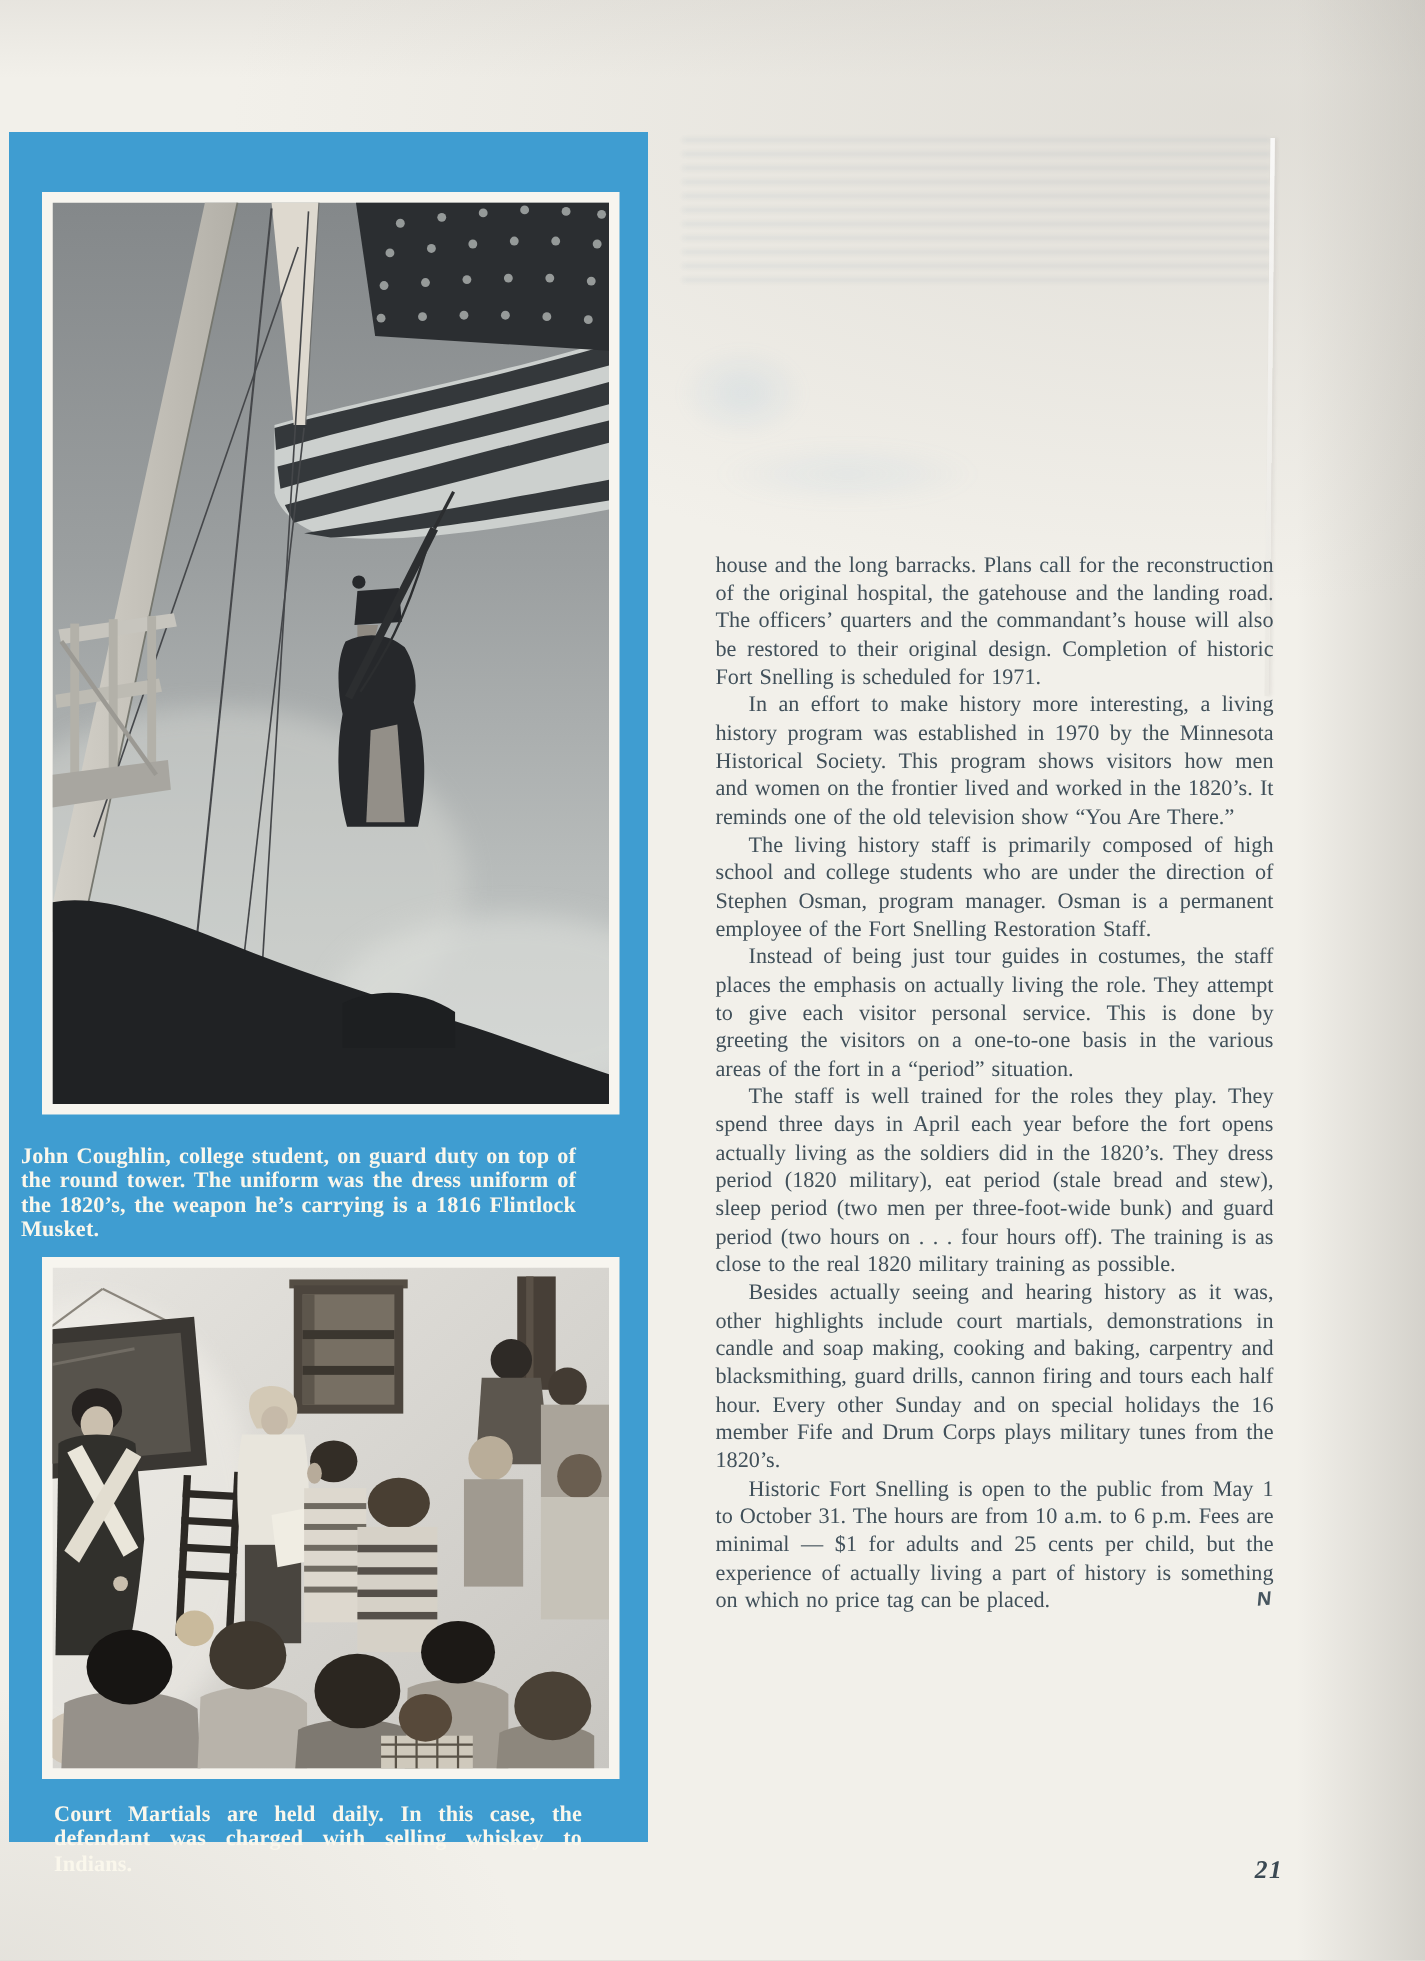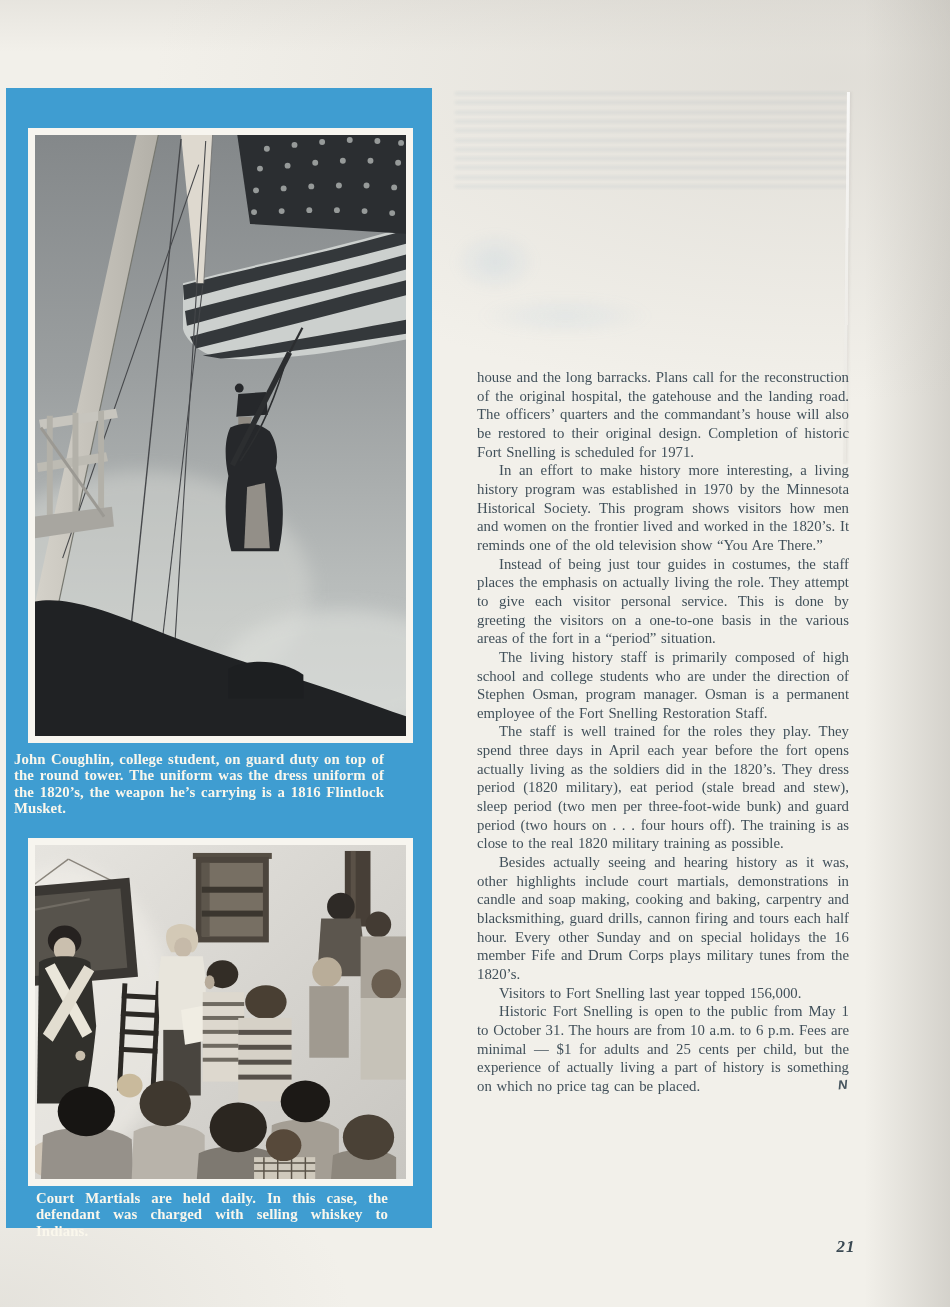--- a/index.html
+++ b/index.html
@@ -27,21 +27,21 @@
     background:linear-gradient(to bottom, rgba(255,255,255,0.8), rgba(210,207,200,0.25));
     box-shadow:1.5px 0 2.5px rgba(120,118,112,0.12);}
   
   .panel{position:absolute;left:6px;top:88px;width:426px;height:1140px;background:#3f9dd1;}
   .frame{position:absolute;background:#f7f5ef;padding:7px;box-sizing:border-box;}
   .frame-1{left:22px;top:40px;width:385px;height:615px;}
   .frame-2{left:22px;top:750px;width:385px;height:348px;}
   .frame svg{display:block;width:100%;height:100%;}
   .caption{
     position:absolute;color:#faf7ec;font-weight:700;font-size:14.8px;line-height:16.4px;
-    text-align:justify;letter-spacing:.1px;font-family:"Liberation Serif", serif;
+    text-align:justify;letter-spacing:.1px;font-family:"Liberation Serif", serif;margin-top:12px;
   }
   .caption-1{left:8px;top:663px;width:370px;}
   .caption-2{left:30px;top:1102px;width:352px;}
   
   .article{
     position:absolute;left:477px;top:368px;width:372px;
     font-size:14.8px;line-height:18.65px;color:#41505a;text-align:justify;word-spacing:1px;
   }
   .article p{margin:0;}
   .article p + p{text-indent:22px;}
@@ -276,28 +276,27 @@
     </div>
     <div class="caption caption-2">Court Martials are held daily. In this case, the defendant was charged with selling whiskey to Indians.</div>
   </div>
 
   <div class="article">
 
       <p>house and the long barracks. Plans call for the reconstruction of the original hospital, the gatehouse and the landing road. The officers’ quarters and the commandant’s house will also be restored to their original design. Completion of historic Fort Snelling is scheduled for 1971.</p>
 
       <p>In an effort to make history more interesting, a living history program was established in 1970 by the Minnesota Historical Society. This program shows visitors how men and women on the frontier lived and worked in the 1820’s. It reminds one of the old television show “You Are There.”</p>
 
+      <p>The living history staff is primarily composed of high school and college students who are under the direction of Stephen Osman, program manager. Osman is a permanent employee of the Fort Snelling Restoration Staff.</p>
+
       <p>Instead of being just tour guides in costumes, the staff places the emphasis on actually living the role. They attempt to give each visitor personal service. This is done by greeting the visitors on a one-to-one basis in the various areas of the fort in a “period” situation.</p>
 
-      <p>The living history staff is primarily composed of high school and college students who are under the direction of Stephen Osman, program manager. Osman is a permanent employee of the Fort Snelling Restoration Staff.</p>
-
       <p>The staff is well trained for the roles they play. They spend three days in April each year before the fort opens actually living as the soldiers did in the 1820’s. They dress period (1820 military), eat period (stale bread and stew), sleep period (two men per three-foot-wide bunk) and guard period (two hours on . . . four hours off). The training is as close to the real 1820 military training as possible.</p>
 
 
       <p>Besides actually seeing and hearing history as it was, other highlights include court martials, demonstrations in candle and soap making, cooking and baking, carpentry and blacksmithing, guard drills, cannon firing and tours each half hour. Every other Sunday and on special holidays the 16 member Fife and Drum Corps plays military tunes from the 1820’s.</p>
 
-      <p>Visitors to Fort Snelling last year topped 156,000.</p>
 
       <p>Historic Fort Snelling is open to the public from May 1 to October 31. The hours are from 10 a.m. to 6 p.m. Fees are minimal — $1 for adults and 25 cents per child, but the experience of actually living a part of history is something on which no price tag can be placed.<span class="endmark">N</span></p>
     </div>
 
   <div class="page-number">21</div>
 </div>
 
 </body></html>

